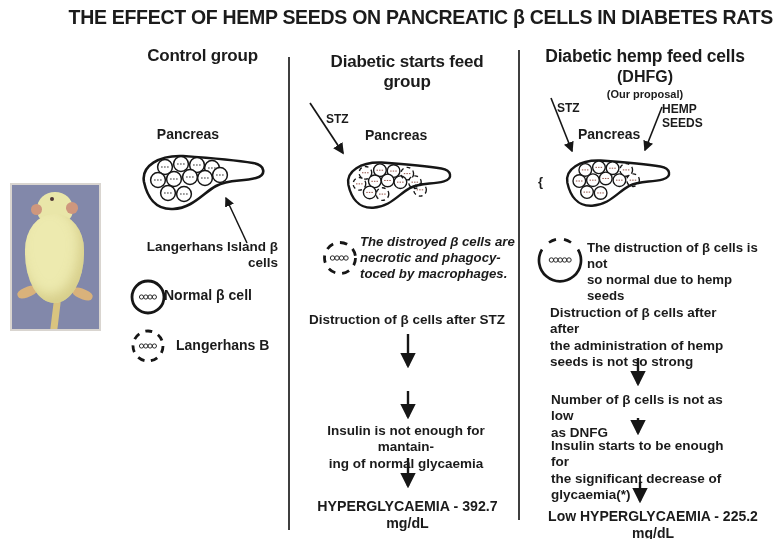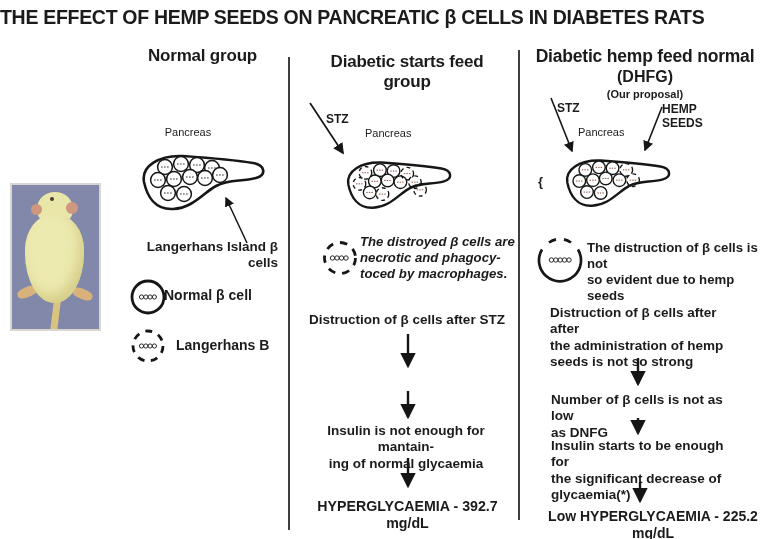--- a/index.html
+++ b/index.html
@@ -4,26 +4,26 @@
 <style>
   html,body{margin:0;padding:0;background:#fff;}
   .canvas{
     position:relative;width:773px;height:539px;background:#fff;overflow:hidden;
     font-family:"Liberation Sans","DejaVu Sans",sans-serif;color:#1b1b1b;
   }
   .abs{position:absolute;}
   .center{text-align:center;}
   .pre{white-space:pre-line;line-height:1.18;}
   .title{
-    left:0;top:6px;width:773px;text-align:left;
+    left:0;top:6px;width:773px;text-align:right;
     font-size:19.5px;font-weight:700;letter-spacing:-0.3px;
   }
   .divider{width:1.5px;background:#3f3f3f;}
   .hdr{font-size:17px;font-weight:700;letter-spacing:-0.2px;line-height:1.15;}
-  .lbl{font-size:11px;font-weight:400;}
+  .lbl{font-size:14px;font-weight:700;}
   .body-txt{font-size:13.5px;font-weight:700;line-height:1.22;}
   .small-lbl{font-size:12px;font-weight:700;}
   .sub{font-size:16px;font-weight:700;}
   .proposal{font-size:11px;font-weight:700;}
   svg{display:block;overflow:visible;}
   .stroke{stroke:#161616;fill:none;}
   
   .rat{left:10px;top:183px;width:91px;height:148px;background:#8288aa;
        border:2px solid #d9d5d0;box-sizing:border-box;overflow:hidden;}
   .rat div{position:absolute;}
@@ -60,21 +60,21 @@
     <div class="rat-tail"></div>
     <div class="rat-foot-l"></div>
     <div class="rat-foot-r"></div>
     <div class="rat-head"></div>
     <div class="rat-ear-l"></div>
     <div class="rat-ear-r"></div>
     <div class="rat-eye"></div>
     <div class="rat-body"></div>
   </div>
 
-  <div class="abs hdr center" style="left:120px;top:46px;width:165px;">Normal group</div>
+  <div class="abs hdr center" style="left:120px;top:46px;width:165px;">Control group</div>
 
   <div class="abs lbl center" style="left:143px;top:126px;width:90px;">Pancreas</div>
 
   <svg class="abs" style="left:131px;top:146px;" width="140" height="75" viewBox="0 0 140 75">
     <path class="stroke" stroke-width="2.6" d="M 13,36 C 10,20 28,9 52,10 C 80,12 104,14 122,17 C 134,19 136,29 125,32 C 110,36 98,33 85,40 C 72,47 62,62 42,63 C 24,64 16,50 13,36 Z"></path>
     <g stroke="#161616" stroke-width="1.5" fill="#fff">
       <circle cx="34" cy="21" r="7.4"></circle>
         <circle cx="50" cy="18" r="7.4"></circle>
       <circle cx="66" cy="19" r="7.4"></circle>
         <circle cx="81" cy="22" r="7.4"></circle>
@@ -194,21 +194,21 @@
   <svg class="abs" style="left:400px;top:391px;" width="16" height="34">
     <line x1="8" y1="0" x2="8" y2="26" stroke="#161616" stroke-width="2.4" marker-end="url(#ah)"></line>
   </svg>
   <div class="abs body-txt center pre" style="left:302px;top:423px;width:208px;">Insulin is not enough for mantain-
 ing of normal glycaemia</div>
   <svg class="abs" style="left:400px;top:458px;" width="16" height="36">
     <line x1="8" y1="0" x2="8" y2="28" stroke="#161616" stroke-width="2.4" marker-end="url(#ah)"></line>
   </svg>
   <div class="abs body-txt center" style="left:300px;top:498px;width:215px;font-size:14.2px;">HYPERGLYCAEMIA - 392.7 mg/dL</div>
 
-  <div class="abs hdr center" style="left:528px;top:46px;width:234px;font-size:17.5px;">Diabetic hemp feed normal</div>
+  <div class="abs hdr center" style="left:528px;top:46px;width:234px;font-size:17.5px;">Diabetic hemp feed cells</div>
   <div class="abs proposal center" style="left:528px;top:88px;width:234px;">(Our proposal)</div>
   <div class="abs sub center" style="left:528px;top:68px;width:234px;">(DHFG)</div>
 
   <div class="abs small-lbl" style="left:557px;top:101px;">STZ</div>
   <svg class="abs" style="left:548px;top:96px;" width="30" height="62">
     <line x1="3" y1="2" x2="24" y2="55" stroke="#161616" stroke-width="1.6" marker-end="url(#ah)"></line>
   </svg>
 
   <div class="abs small-lbl pre" style="left:662px;top:102px;">HEMP
 SEEDS</div>
@@ -257,21 +257,21 @@
     <path class="stroke" stroke-width="2.7" d="M 28,3.4 A 21 21 0 0 1 35,6.5"></path>
     <g stroke="#2a2a2a" stroke-width="1" fill="none">
       <circle cx="15.4" cy="24" r="2.2"></circle>
         <circle cx="19.8" cy="24" r="2.2"></circle>
       <circle cx="24.2" cy="24" r="2.2"></circle>
         <circle cx="28.6" cy="24" r="2.2"></circle>
       <circle cx="33" cy="24" r="2.2"></circle>
     </g>
   </svg>
   <div class="abs body-txt pre" style="left:587px;top:240px;width:175px;font-size:13.2px;">The distruction of β cells is not
-so evident due to hemp seeds</div>
+so normal due to hemp seeds</div>
 
   <div class="abs body-txt pre" style="left:550px;top:305px;width:190px;">Distruction of β cells after after
 the administration of hemp
 seeds is not so strong</div>
   <svg class="abs" style="left:630px;top:358px;" width="16" height="34">
     <line x1="8" y1="0" x2="8" y2="26" stroke="#161616" stroke-width="2.4" marker-end="url(#ah)"></line>
   </svg>
   <div class="abs body-txt pre" style="left:551px;top:392px;width:190px;">Number of β cells is not as low
 as DNFG</div>
   <svg class="abs" style="left:630px;top:418px;" width="16" height="22">

